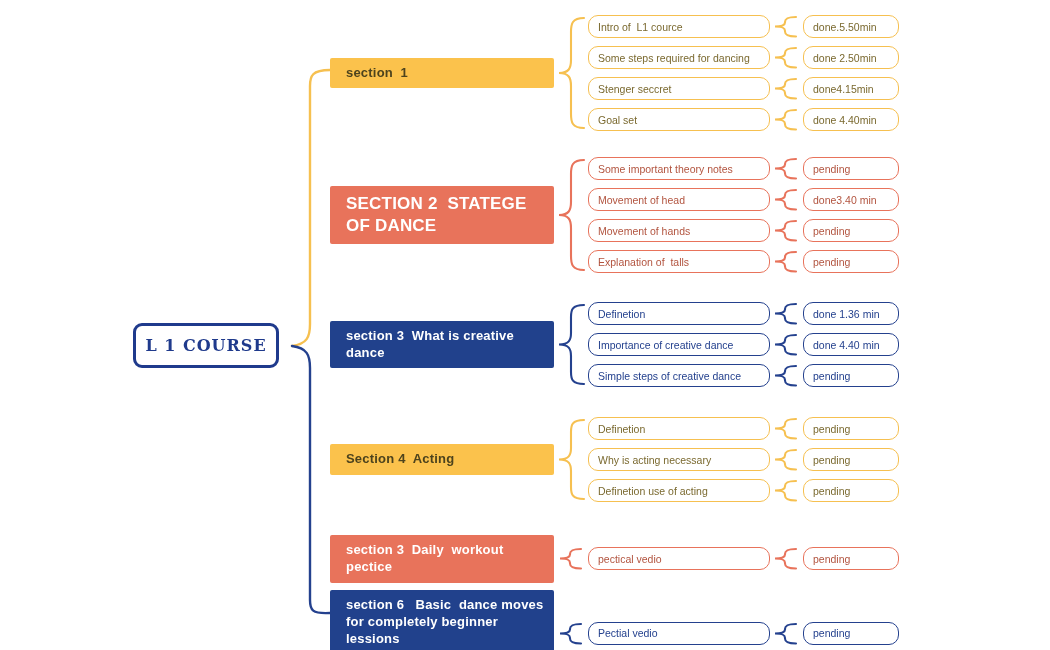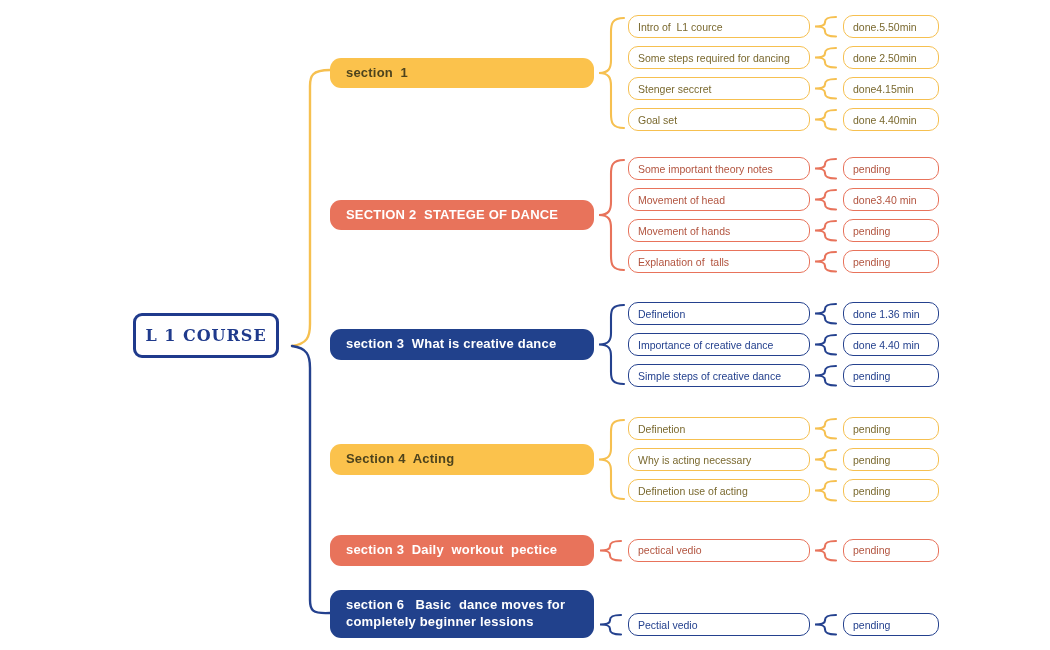--- a/index.html
+++ b/index.html
@@ -6,35 +6,35 @@
   .stage{
     position:relative;width:1050px;height:650px;background:#ffffff;overflow:hidden;
     font-family:"Liberation Sans",sans-serif;
   }
   
   .g-yellow{--c:#f6c050;--fill:#fbc24c;--txt:#7a692f;--htxt:#4d431d;}
   .g-coral {--c:#e8735b;--fill:#e8735b;--txt:#b2543f;--htxt:#ffffff;}
   .g-navy  {--c:#24418e;--fill:#21418c;--txt:#24418e;--htxt:#ffffff;}
 
   .root-node{
-    position:absolute;left:133px;top:313px;width:146px;height:45px;
+    position:absolute;left:133px;top:323px;width:146px;height:45px;
     border:3px solid #1f3a8c;border-radius:9px;box-sizing:border-box;
     display:flex;align-items:center;justify-content:center;
     font-family:"DejaVu Serif",serif;font-size:16px;font-weight:600;
     letter-spacing:1px;color:#1f3a8c;background:#fff;
   }
   .big-brace{position:absolute;left:286px;top:62px;}
   .big-brace path{fill:none;stroke-width:2.4;stroke-linecap:round;}
   .bb-top{stroke:#f6c050;}
   .bb-bottom{stroke:#24418e;}
 
   .group{position:absolute;left:330px;display:flex;align-items:center;}
   .section-box{
-    width:264px;box-sizing:border-box;background:var(--fill);color:var(--htxt);
-    border-radius:11px;padding:7px 4px 7px 16px;
+    width:224px;box-sizing:border-box;background:var(--fill);color:var(--htxt);
+    border-radius:2px;padding:7px 4px 7px 16px;
     font-size:13px;font-weight:600;letter-spacing:.2px;white-space:pre-wrap;line-height:1.3;
   }
   .rows{display:flex;flex-direction:column;gap:8px;}
   .row{display:flex;align-items:center;height:23px;}
   .node{
     box-sizing:border-box;height:23px;display:flex;align-items:center;
     border:1.6px solid var(--c);border-radius:10px;background:#fff;
     color:var(--txt);font-size:10.5px;white-space:pre;padding:0 6px 0 9px;
   }
   .sub{width:182px;}
@@ -85,21 +85,21 @@
         <div class="node sub">Goal set</div>
         <svg class="brace" width="33" height="23" viewBox="0 0 33 23">
             <path d="M26 2 C16 2 15 4.5 15 7 L15 7.5 C15 10 13 11.5 5 11.5 C13 11.5 15 13 15 16 L15 16.5 C15 19 16 21.5 26 21.5"></path>
           </svg>
         <div class="node status">done 4.40min</div>
       </div>
     </div>
   </div>
 
   <div class="group g-coral" style="top:157px">
-    <div class="section-box" style="font-size:13px">SECTION 2  STATEGE OF DANCE</div>
+    <div class="section-box" style="font-size:17px">SECTION 2  STATEGE OF DANCE</div>
     <svg class="brace" width="34" height="116" viewBox="0 0 34 116">
         <path d="M30 3 C18 3 17 9 17 17 L17 45 C17 53 15 58 5 58 C15 58 17 63 17 71 L17 99 C17 107 18 113 30 113"></path>
       </svg>
     <div class="rows">
       <div class="row">
         <div class="node sub">Some important theory notes</div>
         <svg class="brace" width="33" height="23" viewBox="0 0 33 23">
             <path d="M26 2 C16 2 15 4.5 15 7 L15 7.5 C15 10 13 11.5 5 11.5 C13 11.5 15 13 15 16 L15 16.5 C15 19 16 21.5 26 21.5"></path>
           </svg>
         <div class="node status">pending</div>

